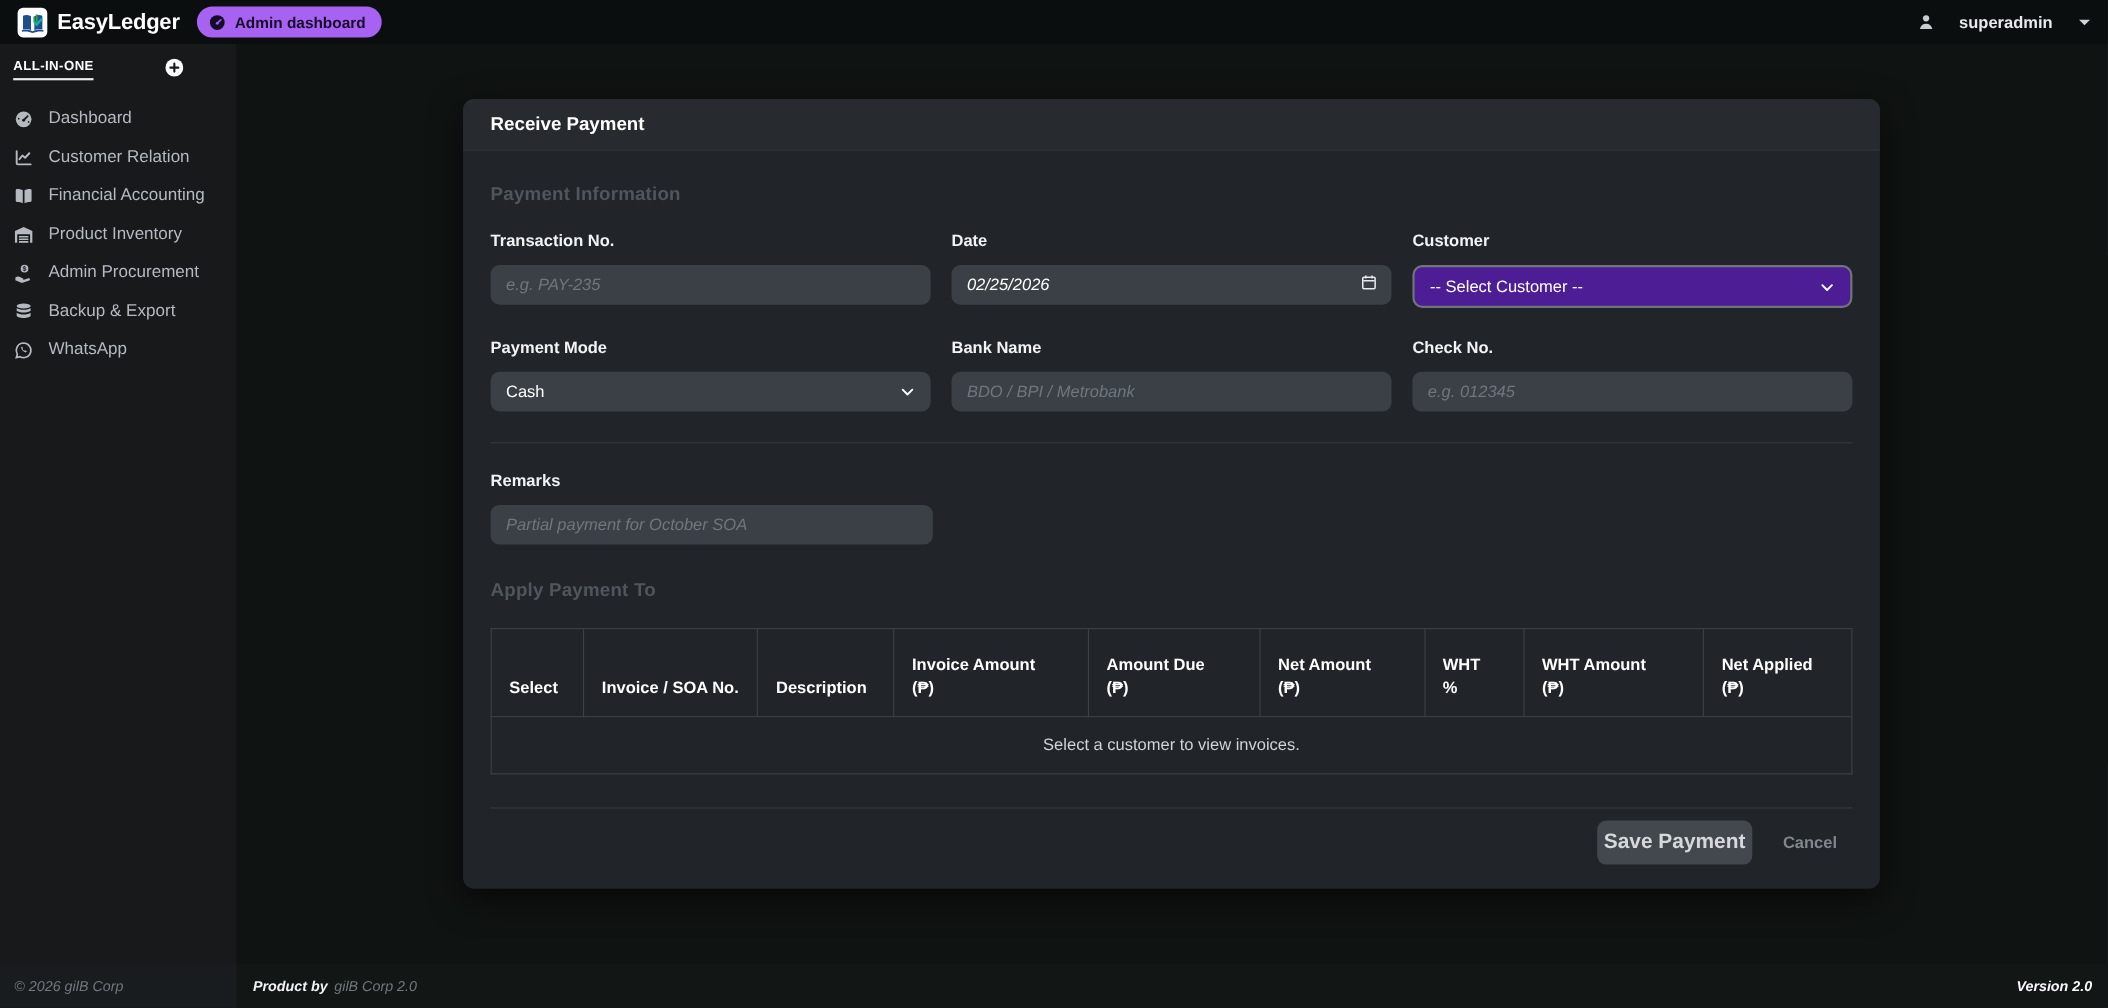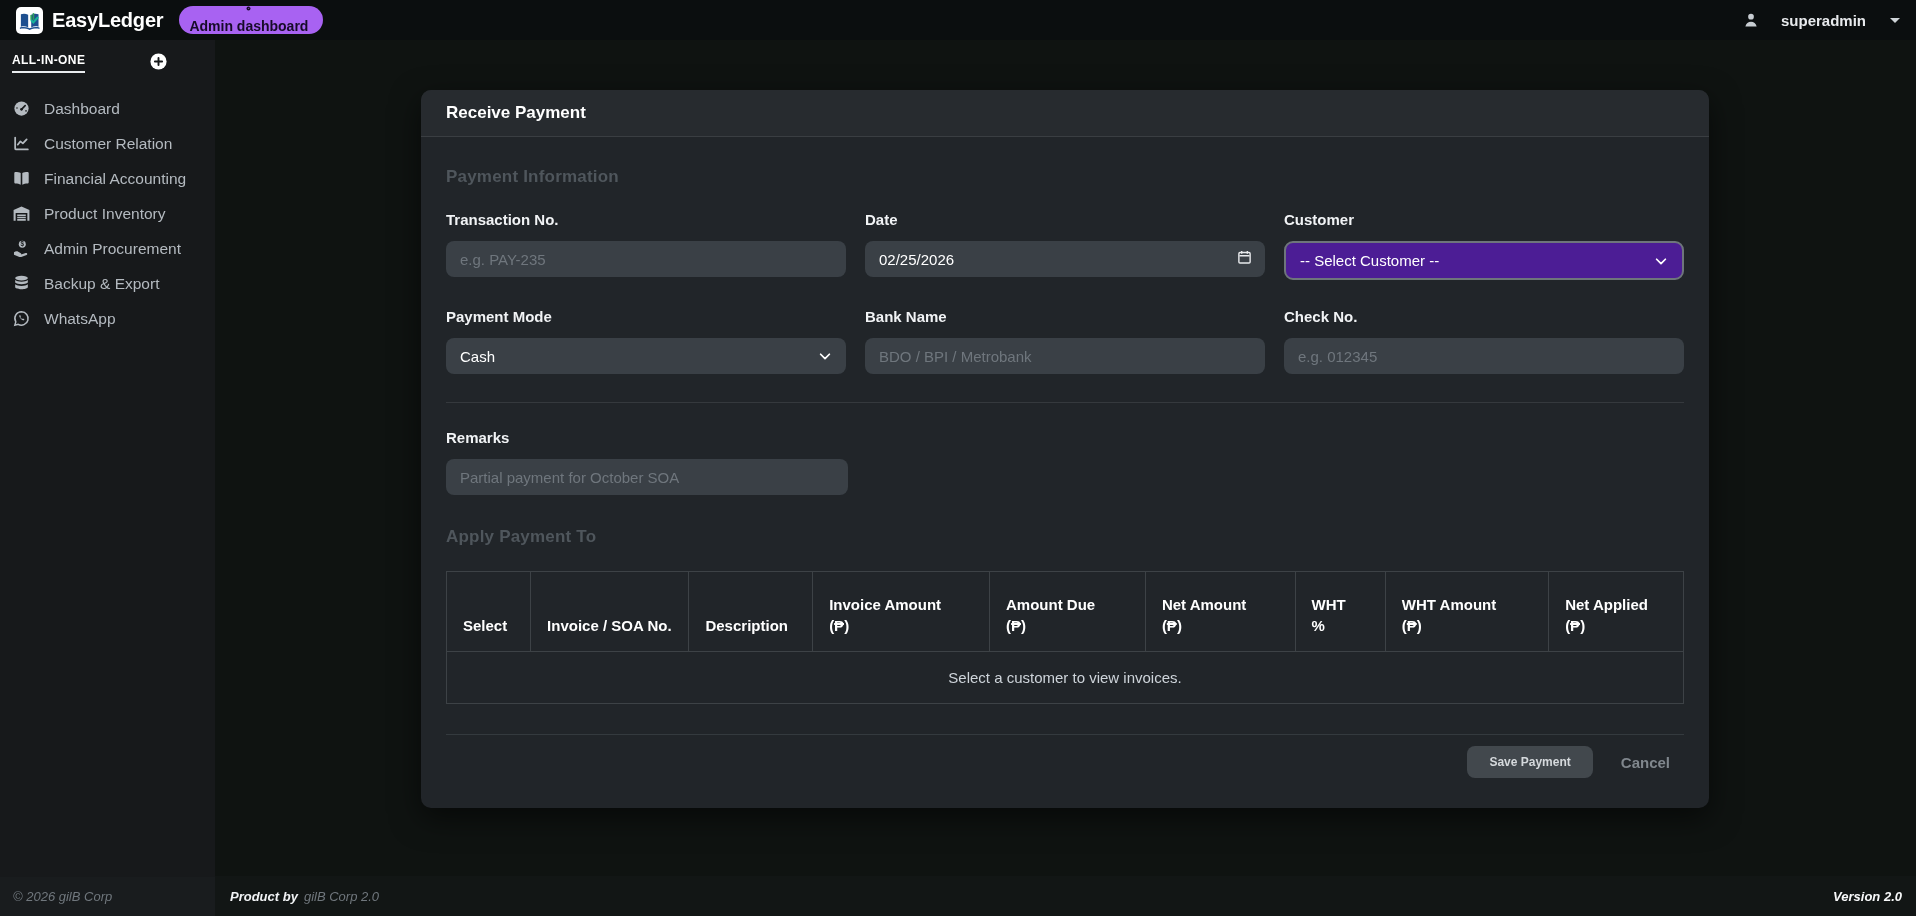--- a/index.html
+++ b/index.html
@@ -20,21 +20,20 @@
   .logo-box {
     width:27px; height:27px; background:#ffffff; border-radius:5px;
     display:flex; align-items:center; justify-content:center; flex:0 0 auto;
   }
   .brand { font-size:20px; font-weight:bold; color:#fff; margin-left:9px; letter-spacing:-.2px; }
   .badge-admin {
     margin-left:16px; background:#a862f2; color:#160b28;
     border-radius:15px; height:28px; padding:0 15px 0 10px;
     display:flex; align-items:center; gap:7px; font-weight:bold; font-size:14px;
     cursor:pointer;
-    flex-direction:column;
   }
   .topbar-right { margin-left:auto; display:flex; align-items:center; gap:21px; cursor:pointer; }
   .topbar-right .uname { font-size:15px; font-weight:bold; color:#e8eaed; }
   .caret { width:0; height:0; border-left:5px solid transparent; border-right:5px solid transparent; border-top:5px solid #cfd4d8; margin-left:3px; }
 
   
   .sidebar {
     position:absolute; top:40px; left:0; width:215px; bottom:0;
     background:#17191b; display:flex; flex-direction:column; z-index:4;
   }
@@ -42,21 +41,21 @@
     display:flex; align-items:flex-start; justify-content:space-between;
     padding:13px 48px 6px 12px;
   }
   .section-label {
     font-size:12px; font-weight:bold; color:#ffffff; letter-spacing:.4px;
     border-bottom:2px solid #e9ecef; padding-bottom:4px;
   }
   .plus-btn { width:17px; height:17px; cursor:pointer; flex:0 0 auto; margin-left:10px; }
   .nav { margin-top:12px; }
   .nav-item {
-    display:flex; align-items:center; gap:13px;
+    display:flex; gap:13px;
     padding:8px 12px; color:#b4bac0; font-size:15.5px; cursor:pointer;
   }
   .nav-icon { width:19px; height:19px; color:#b4bac0; flex:0 0 auto; display:flex; align-items:center; justify-content:center; }
   .sidebar-footer {
     margin-top:auto; padding:12px 13px; font-size:13px; font-style:italic; color:#70777d;
     background:#191c1e;
   }
 
   
   .main-footer {
@@ -83,20 +82,21 @@
   .card-body { padding:22px 25px 0 25px; }
   .section-heading { font-size:17px; font-weight:bold; color:#4f565c; margin:8px 0 24px; letter-spacing:.2px; }
 
   .row3 { display:grid; grid-template-columns:1fr 1fr 1fr; column-gap:19px; margin-bottom:28px; }
   .row12 { display:grid; grid-template-columns:1fr 2.03fr; column-gap:19px; margin-bottom:10px; }
   .field label { display:block; font-size:15px; font-weight:bold; color:#f1f3f5; margin-bottom:13px; }
   .control {
     width:100%; height:36px; background:#3a4046; border:none; border-radius:8px;
     padding:0 14px; color:#fff; font-size:15px; font-family:"Liberation Sans",sans-serif;
     outline:none;
+    font-style:italic;
   }
   .control::placeholder { color:#6f767d; opacity:1; }
   .input-wrap { position:relative; }
   .input-wrap .trail-icon { position:absolute; right:13px; top:50%; transform:translateY(-50%); pointer-events:none; }
 
   .select {
     display:flex; align-items:center; justify-content:space-between;
     height:36px; background:#3a4046; border-radius:8px; padding:0 14px;
     font-size:15px; color:#fff; cursor:pointer;
   }
@@ -117,21 +117,21 @@
   th .unit { display:block; }
   td.empty-msg { text-align:center; color:#ced4da; font-size:15px; padding:17px 10px; }
 
   
   .actions {
     border-top:1px solid #343a3e; margin-top:30px; padding:11px 14px 0 0;
     display:flex; align-items:center; justify-content:flex-end; gap:28px;
   }
   .btn-save {
     background:#42484d; color:#d5d9dc; border:none; border-radius:8px;
-    font-size:12px; font-weight:bold; padding:9px 22px; cursor:pointer;
+    font-size:19px; font-weight:bold; padding:9px 6px; cursor:pointer;
     font-family:"Liberation Sans",sans-serif;
   }
   .btn-cancel {
     background:none; border:none; color:#80878d; font-size:15px; font-weight:bold;
     cursor:pointer; font-family:"Liberation Sans",sans-serif;
   }
 </style>
 </head>
 <body>
 

